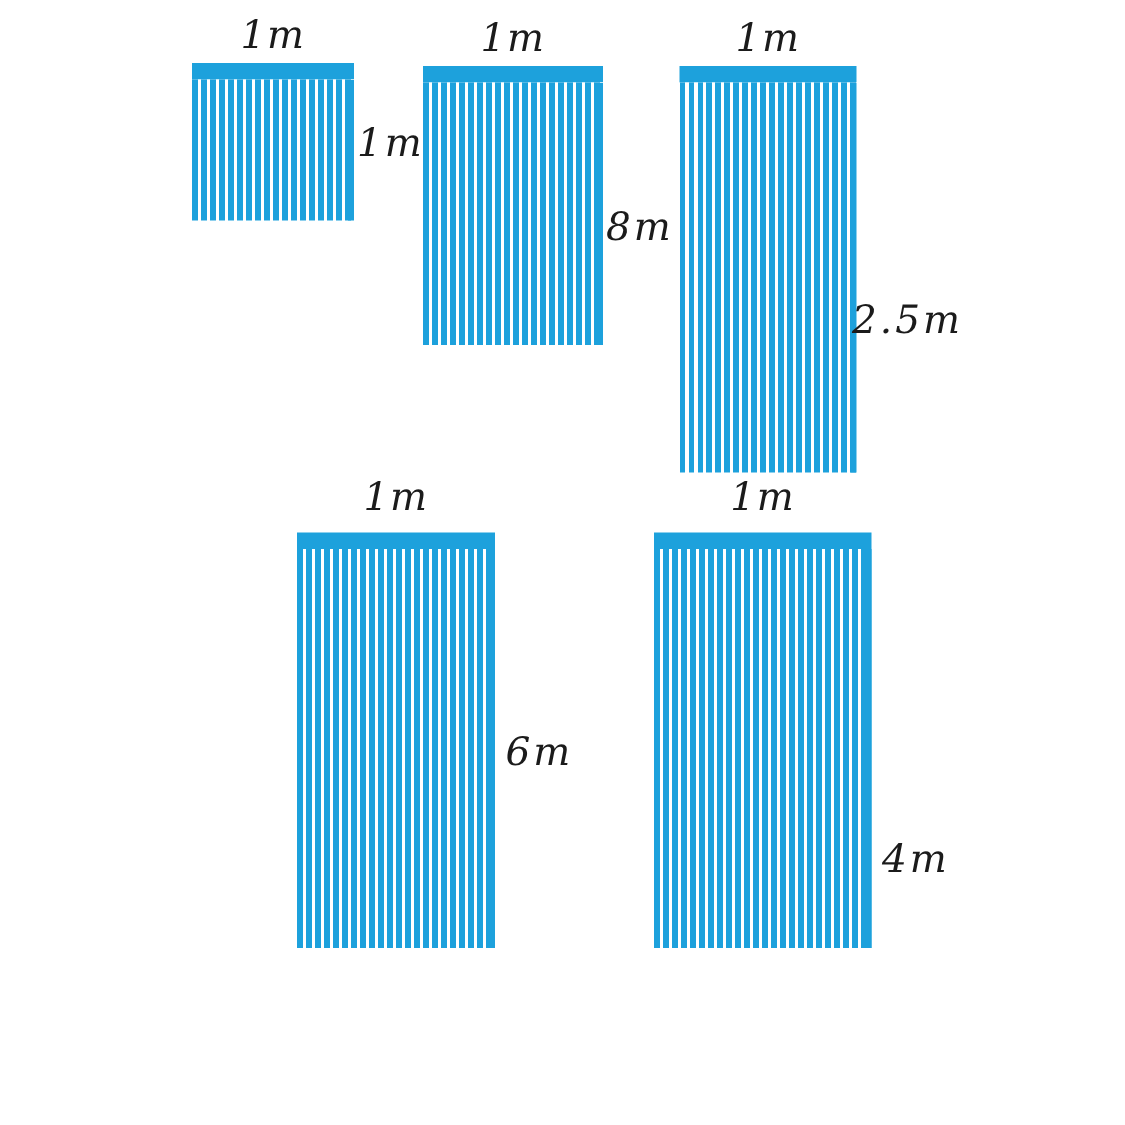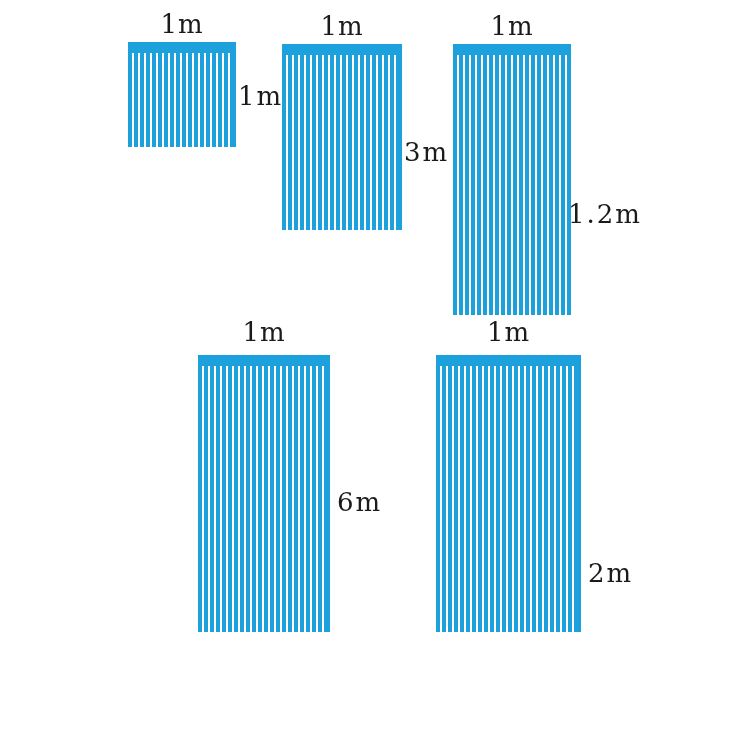--- a/index.html
+++ b/index.html
@@ -8,20 +8,21 @@
     background: #ffffff;
   }
   #canvas {
     position: relative;
     width: 750px;
     height: 632px;
     background: var(--bg, #ffffff);
     font-family: "DejaVu Serif", "Liberation Serif", serif;
     color: var(--text, #1b1b1b);
     overflow: hidden;
+    font-style: italic;
   }
   .curtain {
     position: absolute;
   }
   .bar {
     position: absolute;
     top: 0; left: 0; right: 0;
     height: 11px;
     background: var(--blue, #1da1dc);
   }
@@ -81,37 +82,37 @@
     <div class="top-label">1m</div>
     <div class="bar"></div>
     <div class="strings"></div>
     <div class="side-label">1m</div>
   </div>
 
   <div class="curtain" id="curtain-2">
     <div class="top-label">1m</div>
     <div class="bar"></div>
     <div class="strings"></div>
-    <div class="side-label">3m</div>
+    <div class="side-label">8m</div>
   </div>
 
   <div class="curtain" id="curtain-3">
     <div class="top-label">1m</div>
     <div class="bar"></div>
     <div class="strings"></div>
-    <div class="side-label">1.2m</div>
+    <div class="side-label">2.5m</div>
   </div>
 
   <div class="curtain" id="curtain-4">
     <div class="top-label">1m</div>
     <div class="bar"></div>
     <div class="strings"></div>
     <div class="side-label">6m</div>
   </div>
 
   <div class="curtain" id="curtain-5">
     <div class="top-label">1m</div>
     <div class="bar"></div>
     <div class="strings"></div>
-    <div class="side-label">2m</div>
+    <div class="side-label">4m</div>
   </div>
 
 </div>
 
 </body></html>

